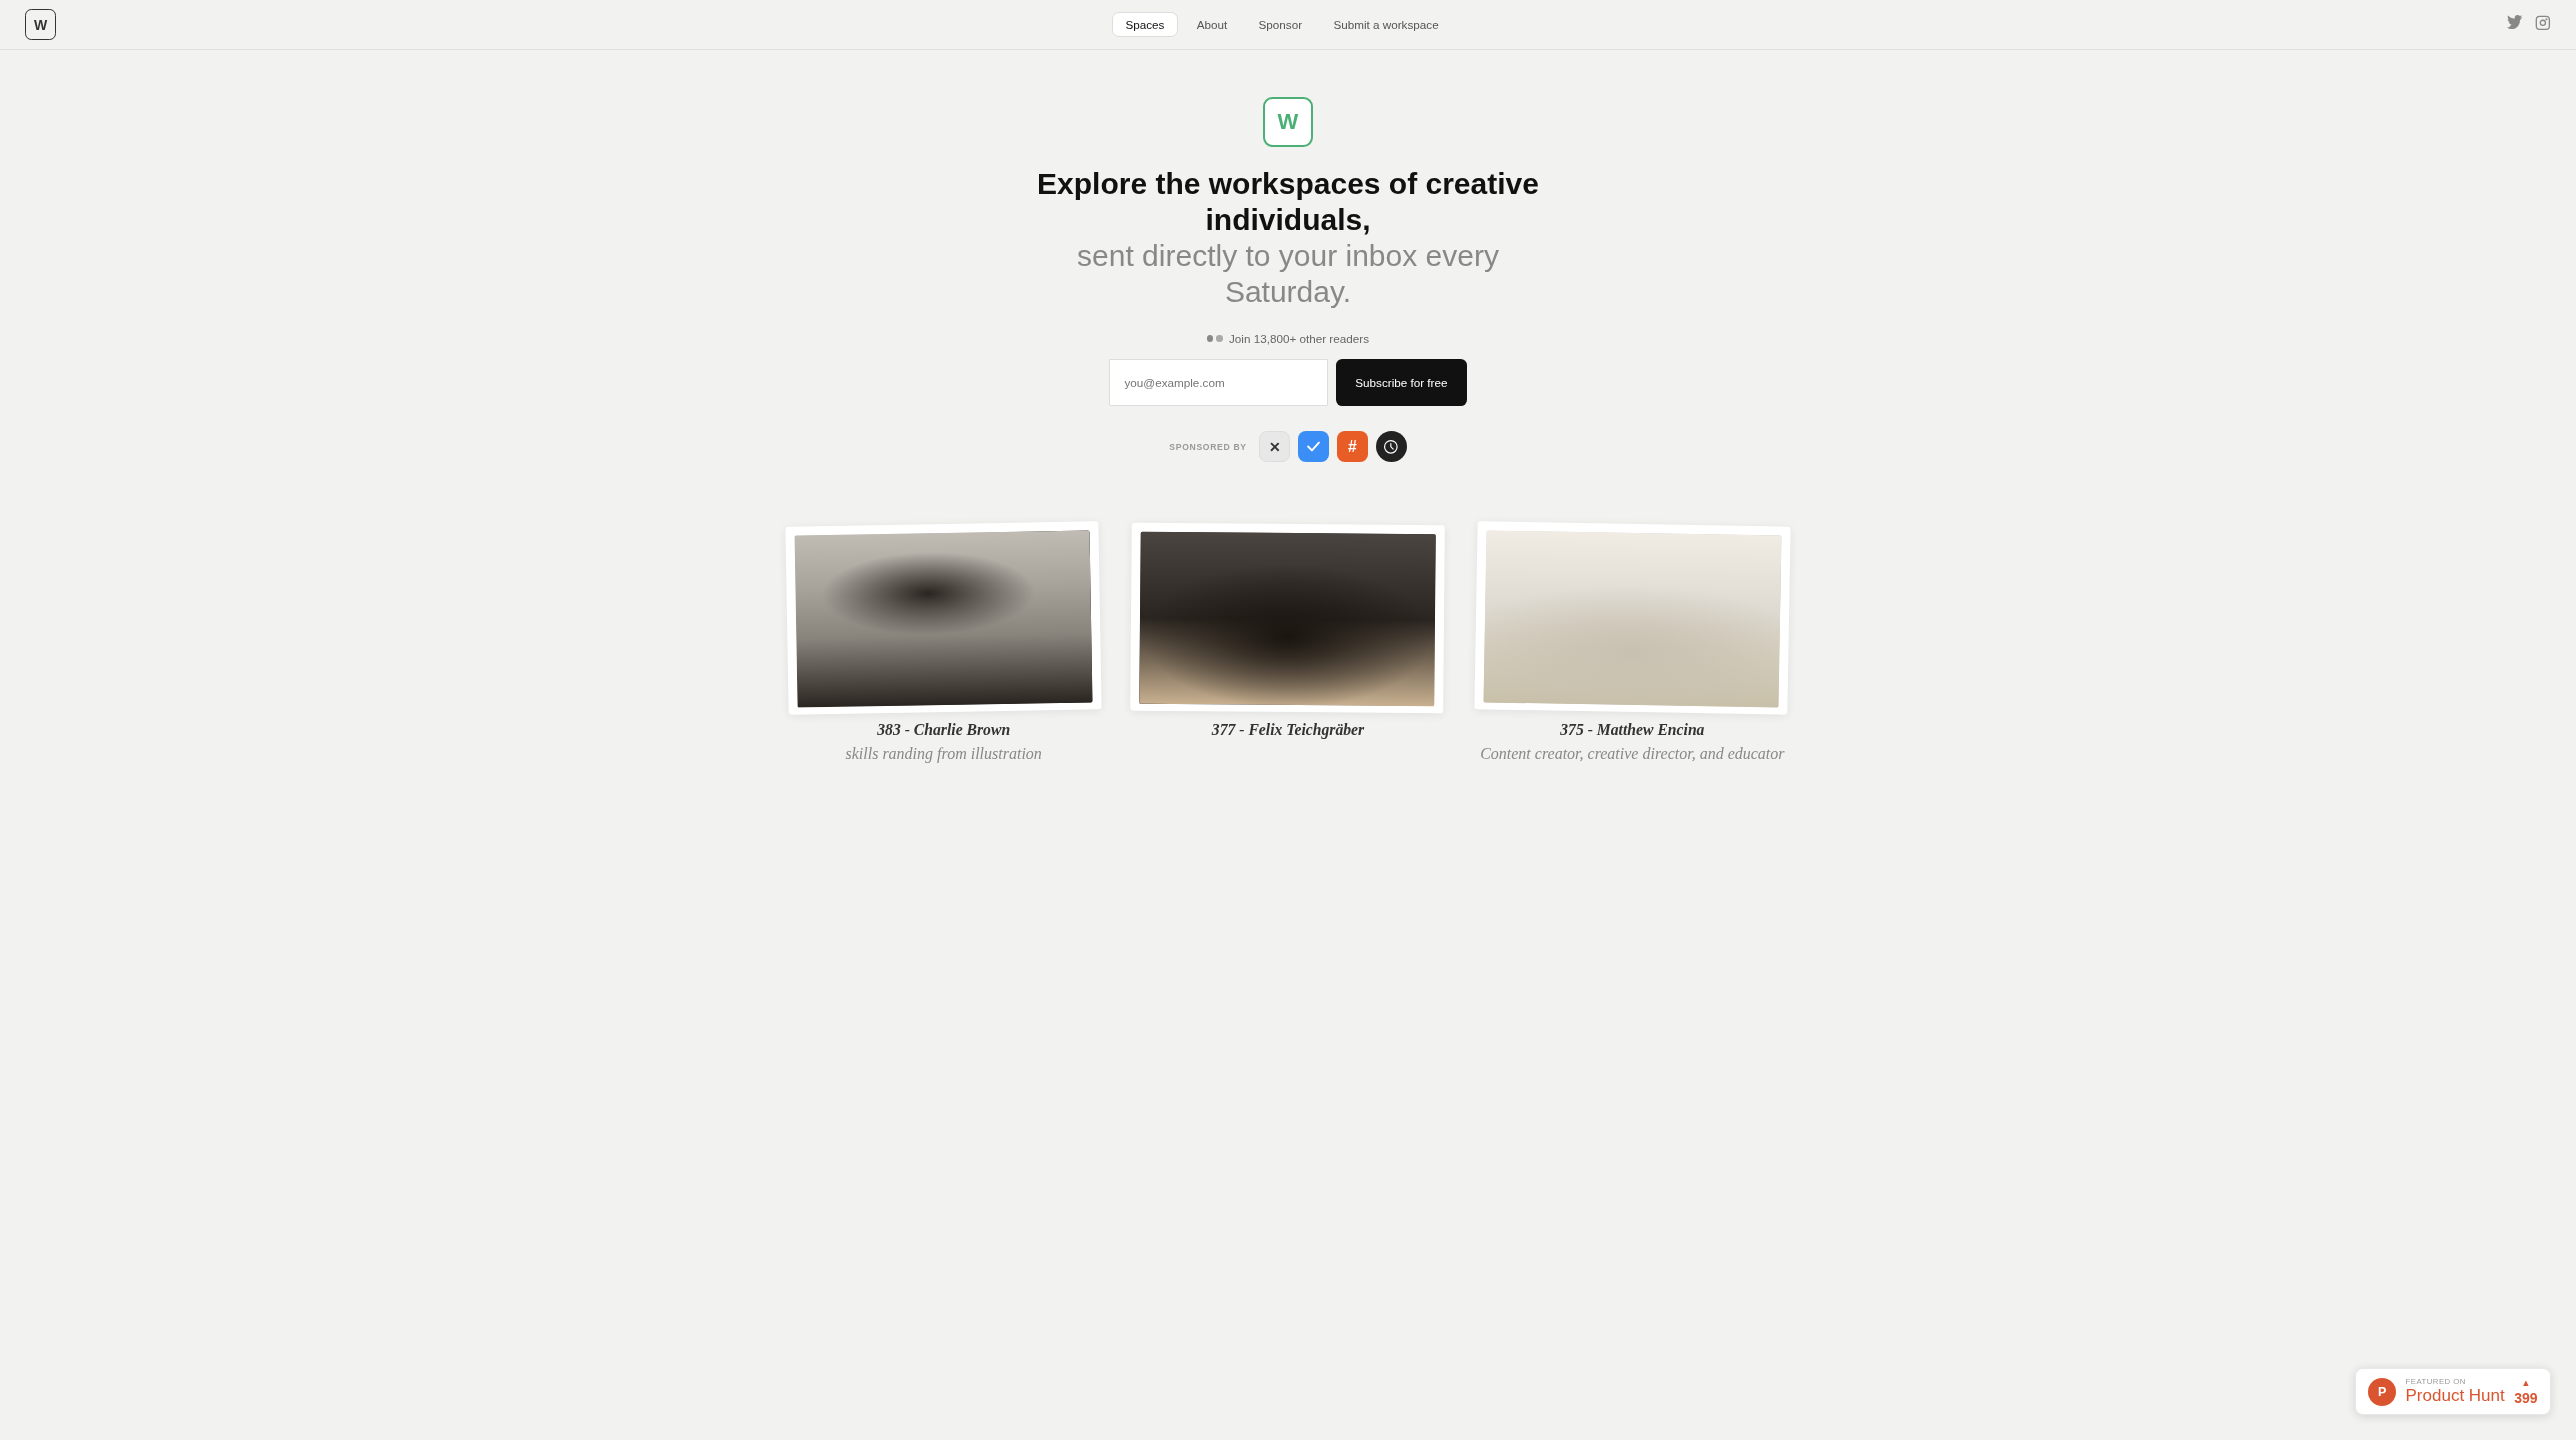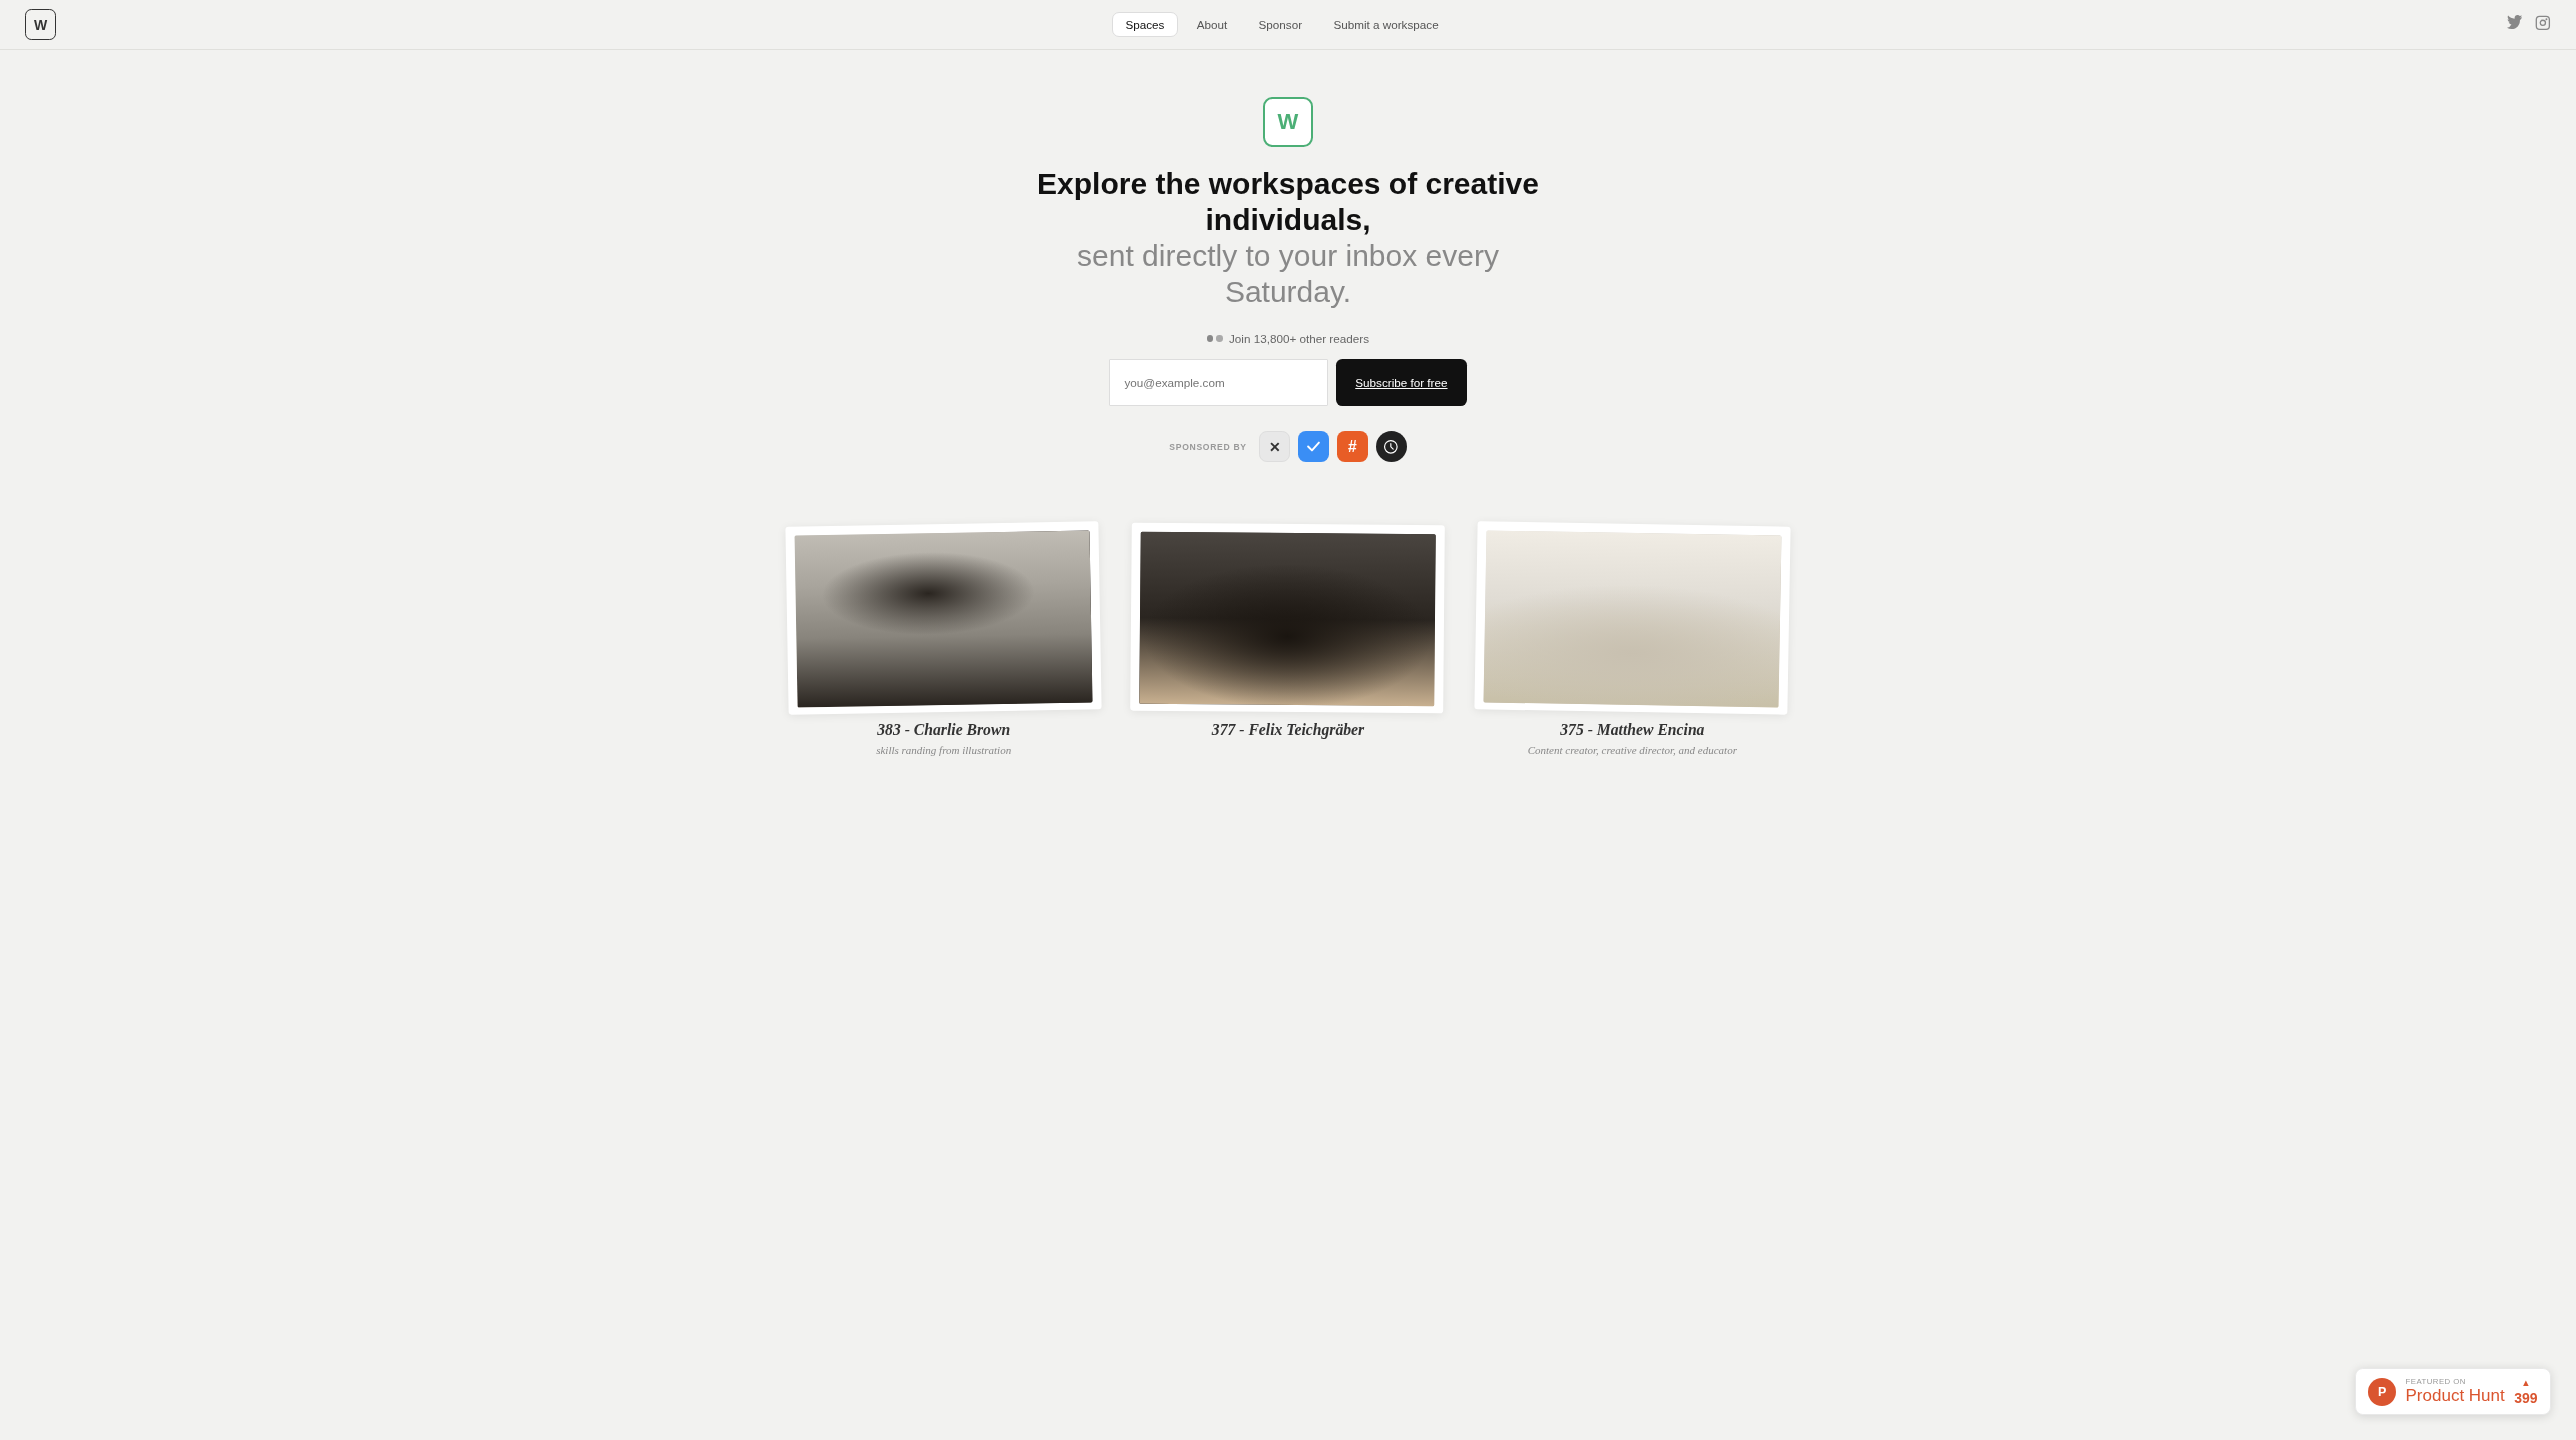--- a/index.html
+++ b/index.html
@@ -155,21 +155,20 @@
 
     .subscribe-btn {
       padding: 17px 19px;
       background: #111;
       color: white;
       border: none;
       border-radius: 6.3px;
       font-size: 11.7px;
       font-weight: 500;
       cursor: pointer;
-      text-decoration: underline;
     }
 
     
     .sponsored {
       display: flex;
       align-items: center;
       gap: 12.5px;
     }
 
     .sponsored-label {
@@ -289,21 +288,21 @@
       font-size: 15.7px;
       font-weight: 600;
       color: #333;
       text-align: center;
       font-style: italic;
       font-family: Georgia, serif;
       margin-bottom: 3.1px;
     }
 
     .card-description {
-      font-size: 11px;
+      font-size: 16px;
       color: #888;
       text-align: center;
       font-style: italic;
       font-family: Georgia, serif;
       line-height: 1.5;
     }
 
     
     .ph-badge {
       position: fixed;

